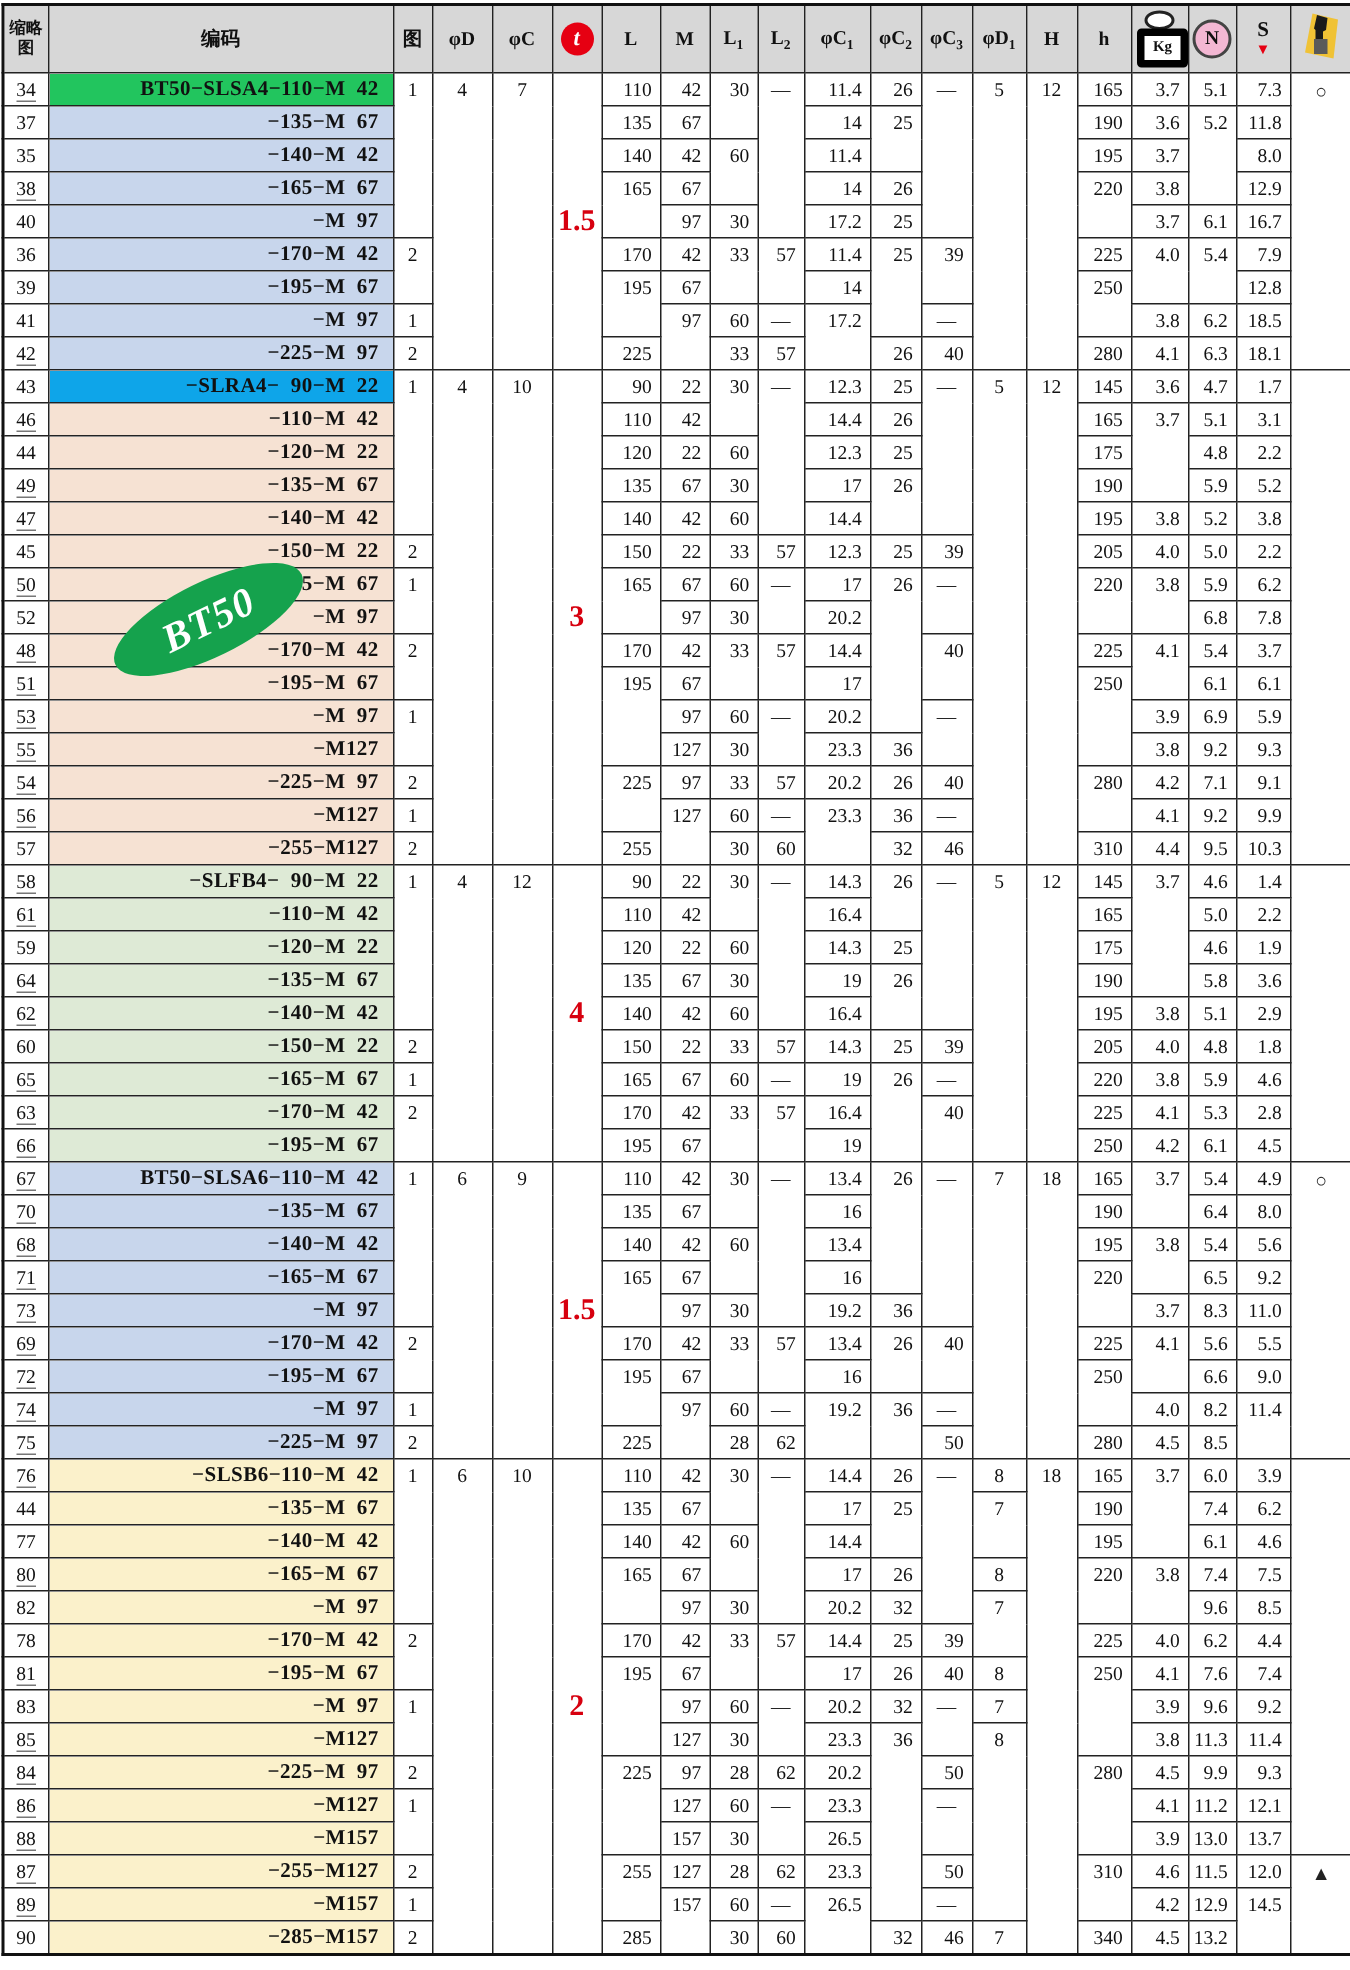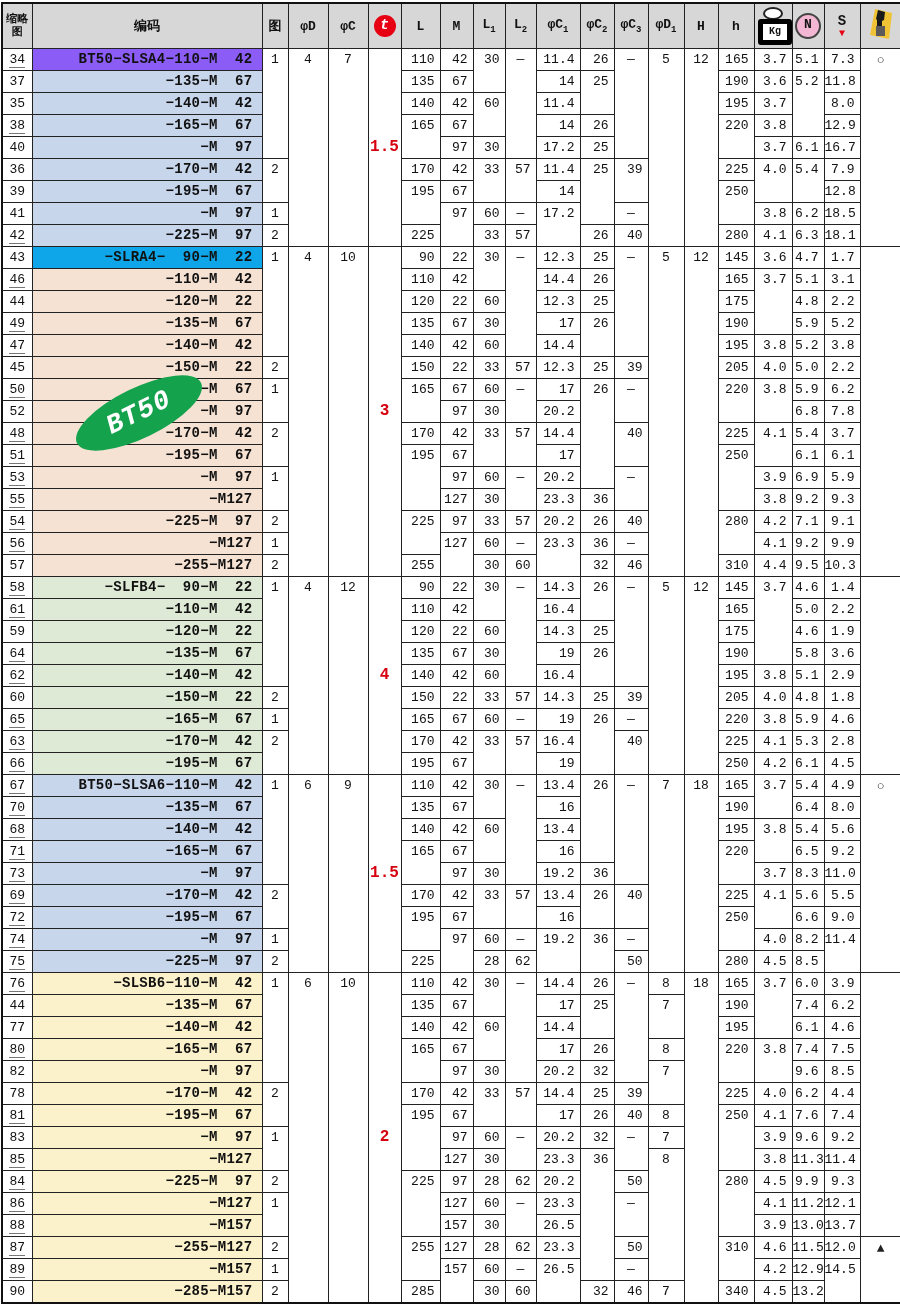--- a/index.html
+++ b/index.html
@@ -1,32 +1,32 @@
 <!DOCTYPE html>
 <html><head>
 <meta charset="utf-8">
 <style>
   html,body{margin:0;padding:0;background:#fff;}
   .page{position:relative;width:900px;height:1313px;background:#fff;overflow:hidden;
-        font-family:Liberation Mono, monospace;}
+        font-family:Liberation Serif, serif;}
   table{border-collapse:collapse;table-layout:fixed;margin:2px 0 0 1px;width:898px;
         border:2px solid #111;}
   th,td{border:1px solid #222;overflow:hidden;}
   thead th{height:44px;background:#d7d7d7;text-align:center;vertical-align:middle;
         font-size:13px;font-weight:bold;color:#111;padding:0;}
   tbody tr{height:22px;}
   td{vertical-align:top;line-height:21px;font-size:13px;color:#111;padding:0;
      background:#fff;}
   td.c-num{text-align:center;font-size:13px;}
   td.c-code{text-align:right;font-weight:bold;font-size:14px;white-space:pre;
      padding-right:9px;letter-spacing:.3px;}
   td.right{text-align:right;padding-right:5px;}
   td.center{text-align:center;}
   td.dash{text-align:center;padding-right:0;}
-  td.c-t{vertical-align:middle;text-align:center;font-weight:bold;font-size:16px;}
+  td.c-t{vertical-align:middle;text-align:center;font-weight:bold;font-size:20px;}
   td.c-mark{text-align:center;padding-top:1px;font-size:13px;color:#222;}
   .u{border-bottom:1px solid #777;padding-bottom:0px;}
   .hdr2 div{font-size:11px;line-height:1.15;font-weight:bold;}
   sub{font-size:9px;}
   .tcirc{display:inline-block;width:22px;height:22px;border-radius:50%;
      background:#e60012;color:#fff;font-weight:bold;font-size:15px;line-height:22px;
      font-style:italic;}
   .ncirc{display:inline-block;width:22px;height:22px;border-radius:50%;
      background:#f3b7d3;border:2px solid #444;color:#111;font-weight:bold;
      font-size:13px;line-height:19px;}
@@ -107,21 +107,21 @@
           <th><span><svg width="25" height="32" viewBox="0 0 25 32">
                 <polygon points="7,1 24,5 21,31 2,27" fill="#f0c235"></polygon>
                 <path d="M10 2 L17 4 L16 12 L14 13 L14 19 L9 18 L9 12 L8 11 Z" fill="#1a1a1a"></path>
                 <rect x="8" y="18" width="9" height="10" fill="#5a5a5a"></rect>
               </svg></span></th>
         </tr>
       </thead>
     <tbody id="tbody">
         <tr>
           <td class="c-num"><span class="u">34</span></td>
-          <td class="c-code" style="background-color: #8b5cf6;">BT50−SLSA4−110−M  42</td>
+          <td class="c-code" style="background-color: #22c55e;">BT50−SLSA4−110−M  42</td>
           <td rowspan="5" class="c-fig center">1</td>
           <td rowspan="9" class="c-phiD center">4</td>
           <td rowspan="9" class="c-phiC center">7</td>
           <td rowspan="9" class="c-t" style="color: rgb(215, 0, 15);">1.5</td>
           <td class="c-L right">110</td>
           <td class="c-M right">42</td>
           <td rowspan="2" class="c-L1 right">30</td>
           <td rowspan="5" class="c-L2 dash">—</td>
           <td class="c-C1 right">11.4</td>
           <td class="c-C2 right">26</td>

